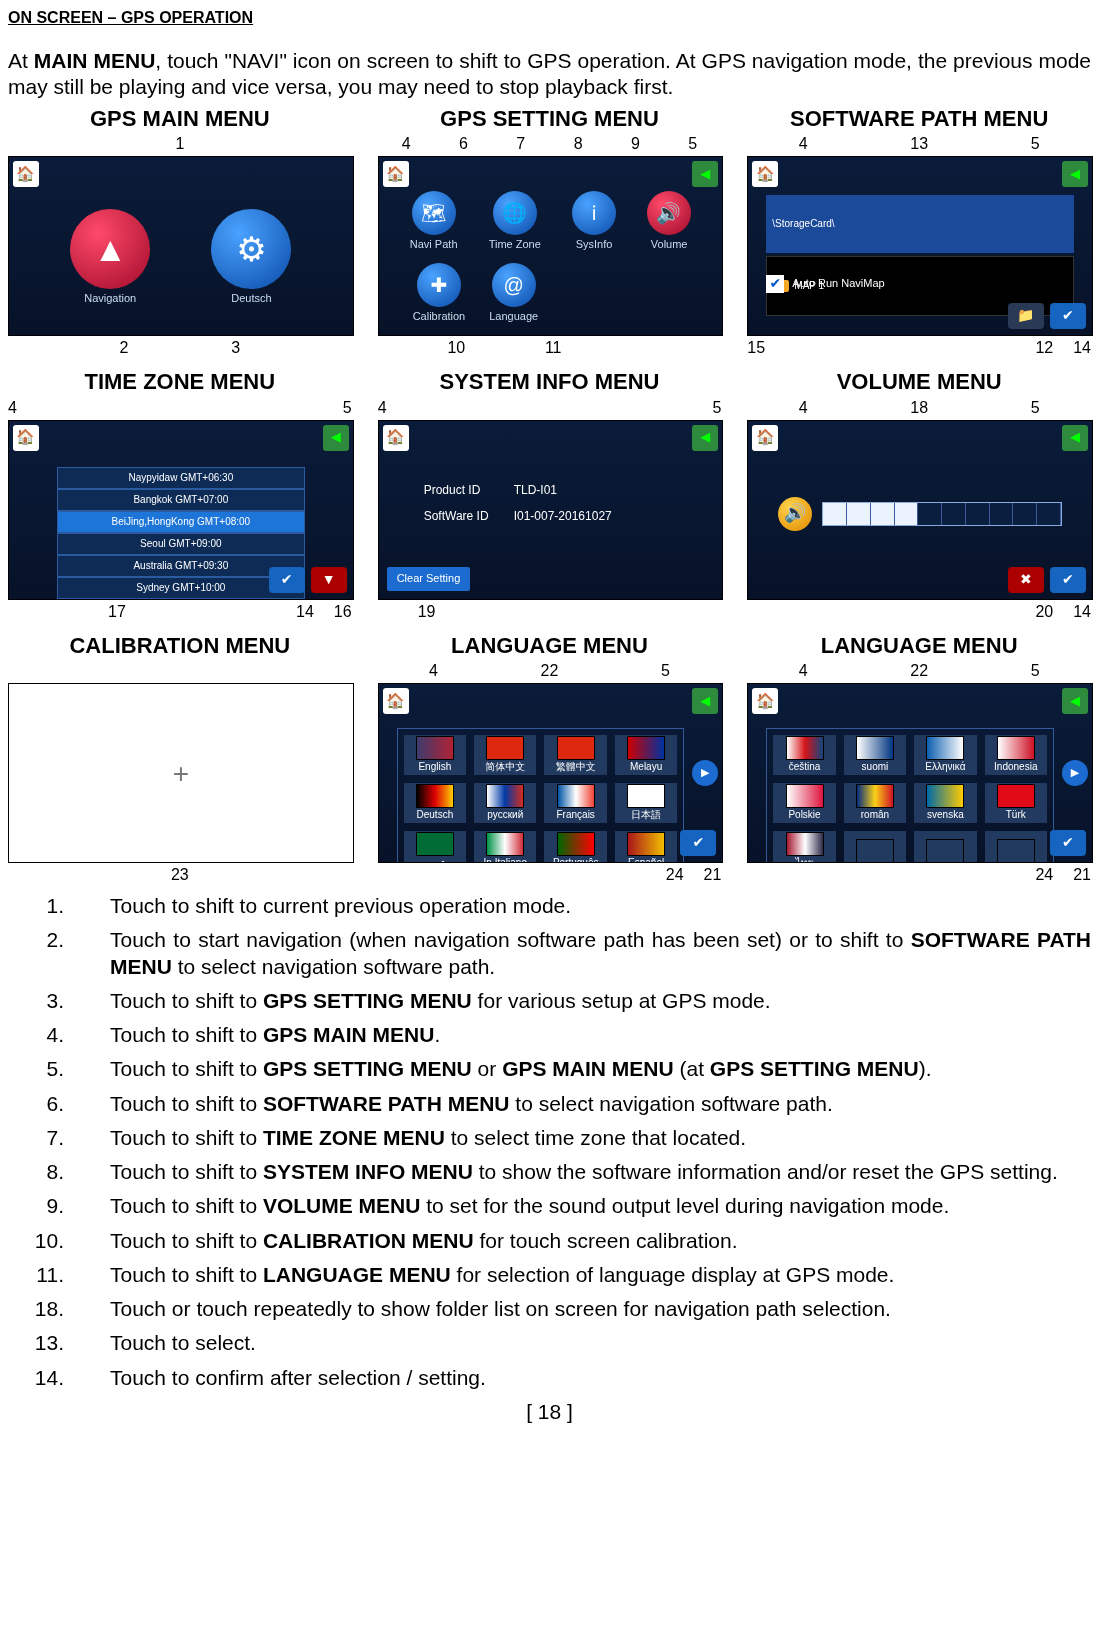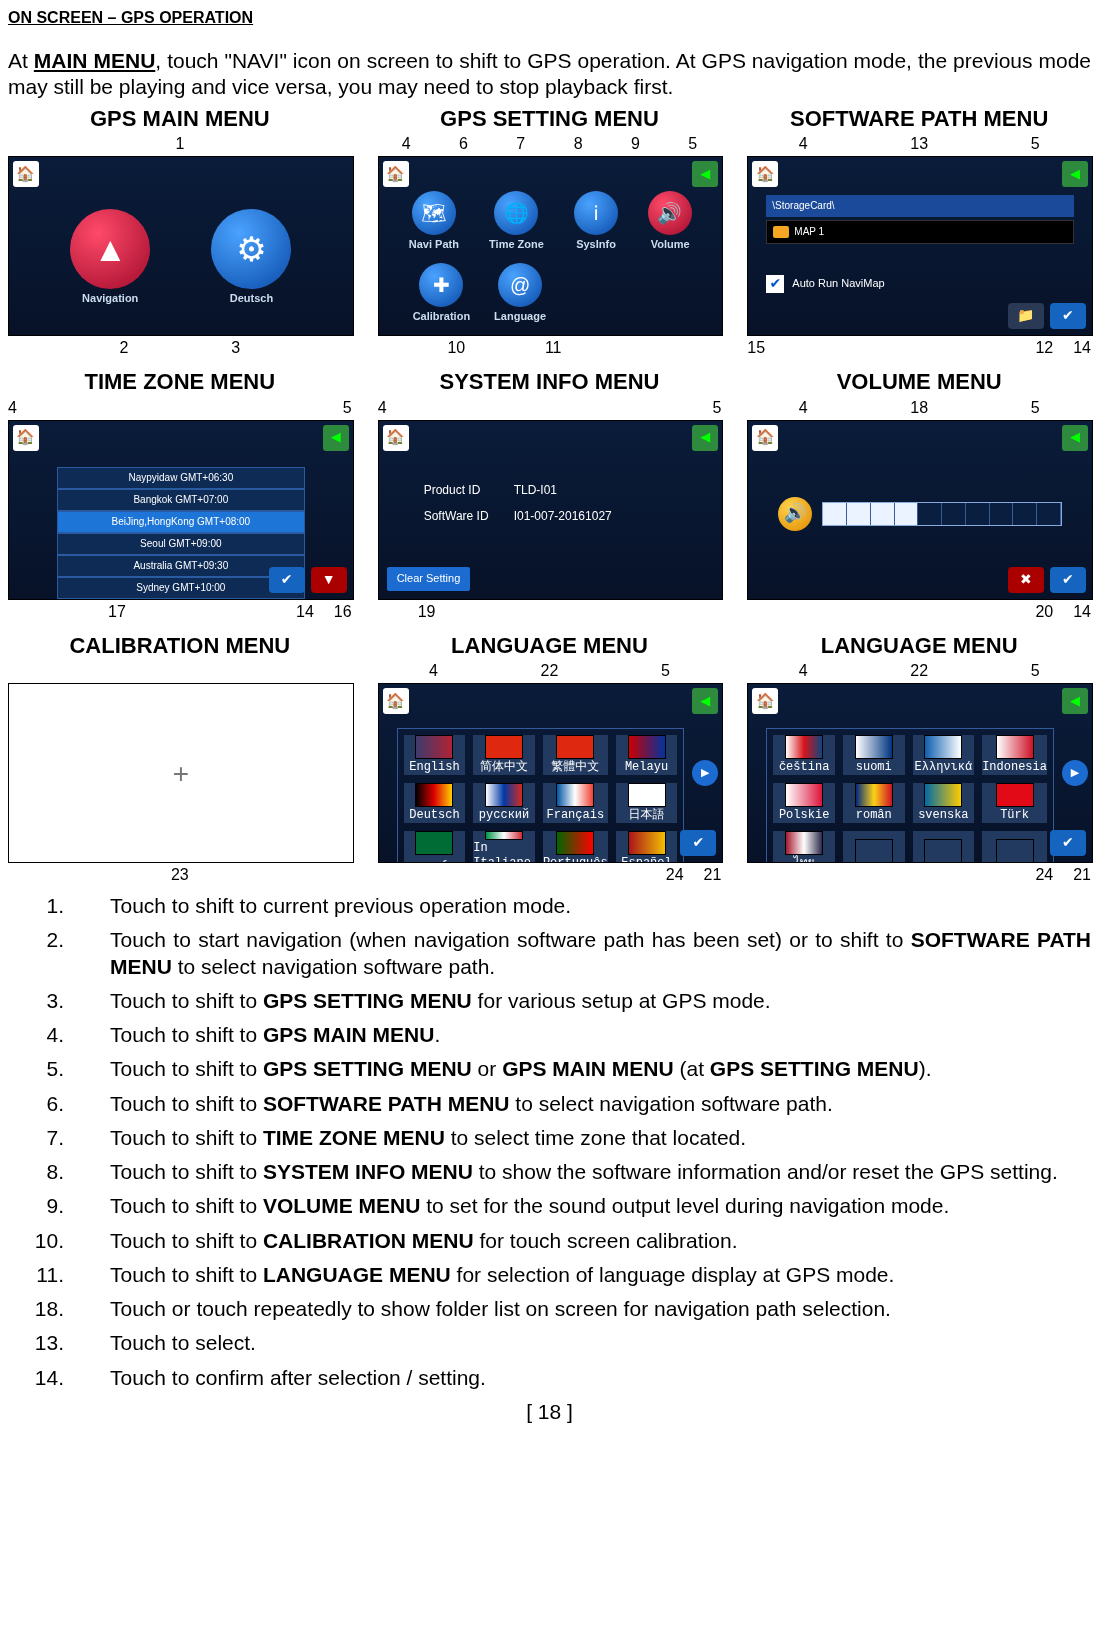--- a/index.html
+++ b/index.html
@@ -16,21 +16,21 @@
     font-weight: bold;
     font-size: 16px;
     margin-top: 8px;
     margin-bottom: 20px;
   }
   .intro {
     text-align: justify;
     margin-bottom: 4px;
   }
   .b { font-weight: bold; }
-  .u { text-decoration: underline; }
+  .u { }
   .grid {
     display: grid;
     grid-template-columns: 1fr 1fr 1fr;
     gap: 10px 26px;
     margin-bottom: 8px;
   }
   .cell {
     display: flex;
     flex-direction: column;
     align-items: center;
@@ -101,29 +101,29 @@
     width: 44px; height: 44px;
     border-radius: 50%;
     background: radial-gradient(circle at 35% 30%, #4aa3ff, #0a4aa8);
     display: flex;
     align-items: center;
     justify-content: center;
     font-size: 20px;
     color: #fff;
   }
   .round-icon.big .c { width: 80px; height: 80px; font-size: 34px; }
-  .round-icon .lbl { font-size: 11px; color: #cde; font-weight: bold; }
+  .round-icon .lbl { font-size: 11px; color: #cde; }
   .path-list {
     position: absolute;
     top: 38px; left: 18px; right: 18px;
     display: flex; flex-direction: column; gap: 3px;
   }
   .path-row {
     height: 18px;
-    padding: 2px 6px;
+    padding: 20px 6px;
     font-size: 10px;
     display: flex;
     align-items: center;
     gap: 5px;
   }
   .path-head { background: #1b4a9a; }
   .path-item { background: #000; border: 1px solid #333; }
   .folder { width: 16px; height: 12px; background: #f5a623; border-radius: 2px; }
   .autorun {
     position: absolute;
@@ -218,21 +218,21 @@
     background: #223a60;
     display: flex;
     flex-direction: column;
     align-items: center;
     justify-content: center;
     gap: 1px;
   }
   .flag .f {
     width: 36px; height: 22px; border: 1px solid #000;
   }
-  .flag .t { font-size: 12px; font-family: Liberation Mono, monospace; }
+  .flag .t { font-size: 10px; }
   .nav-arrow {
     position: absolute;
     top: 50%;
     right: 4px;
     transform: translateY(-50%);
     width: 26px; height: 26px;
     border-radius: 50%;
     background: #1c6bd0;
     display: flex; align-items: center; justify-content: center;
     color: #fff;

